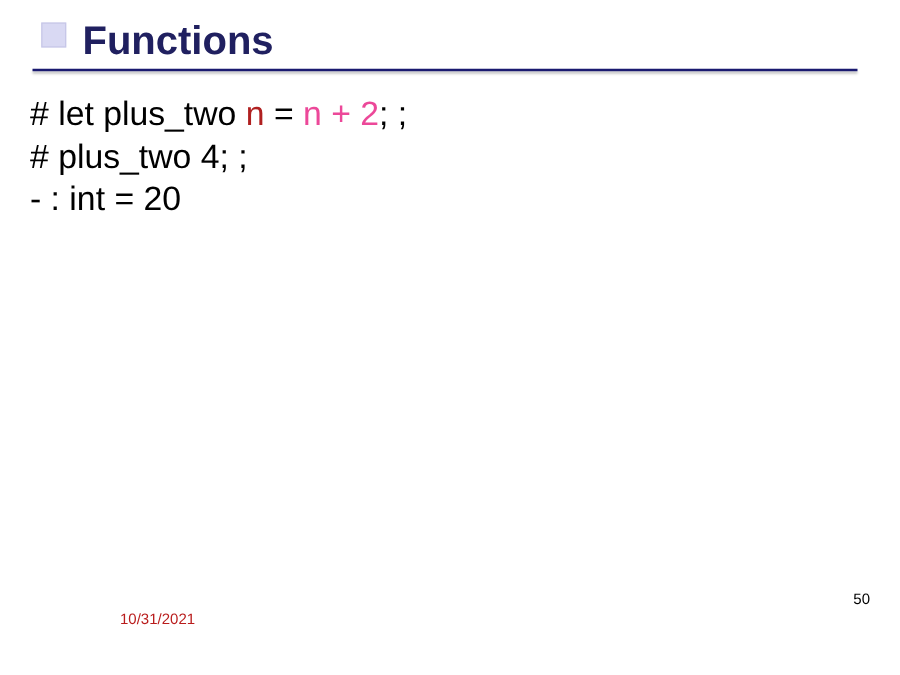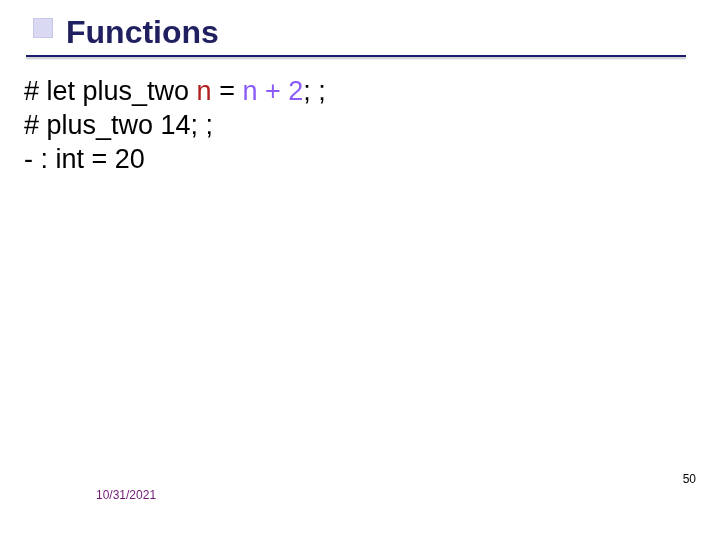--- a/index.html
+++ b/index.html
@@ -47,27 +47,27 @@
     padding: 18px 24px 0 24px;
     font-size: 27px;
     line-height: 1.25;
     color: #000000;
     font-family: Verdana, Arial, sans-serif;
   }
   .body .line {
     white-space: pre;
   }
   .hl-red { color: #b02020; }
-  .hl-blue { color: #8b5cf6; }
+  .hl-blue { color: #ec4899; }
   .footer-date {
     position: absolute;
     left: 96px;
     bottom: 18px;
     font-size: 12px;
-    color: #701a75;
+    color: #b91c1c;
     font-family: Arial, sans-serif;
   }
   .footer-page {
     position: absolute;
     right: 24px;
     bottom: 34px;
     font-size: 12px;
     color: #000;
     font-family: Arial, sans-serif;
     text-align: right;
@@ -80,20 +80,20 @@
 
   <div class="accent-box"></div>
 
   <div class="title-area">
     <div class="title">Functions</div>
   </div>
   <div class="title-rule"></div>
 
   <div class="body">
     <div class="line"><span># let plus_two </span><span class="hl-red">n</span><span> = </span><span class="hl-blue">n + 2</span><span>; ;</span></div>
-    <div class="line"># plus_two 14; ;</div>
+    <div class="line"># plus_two 4; ;</div>
     <div class="line">- : int = 20</div>
   </div>
 
   <div class="footer-date">10/31/2021</div>
   <div class="footer-page">50</div>
 
 </div>
 
 </body></html>

